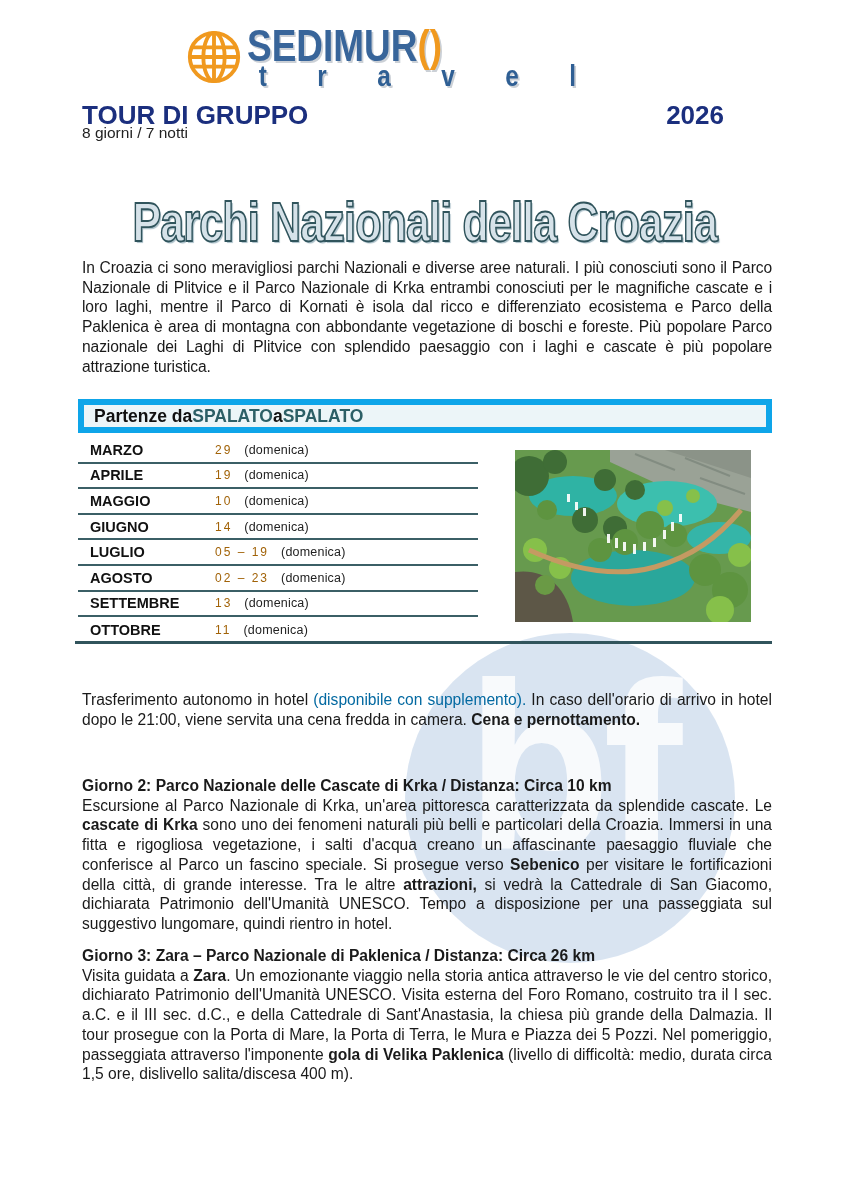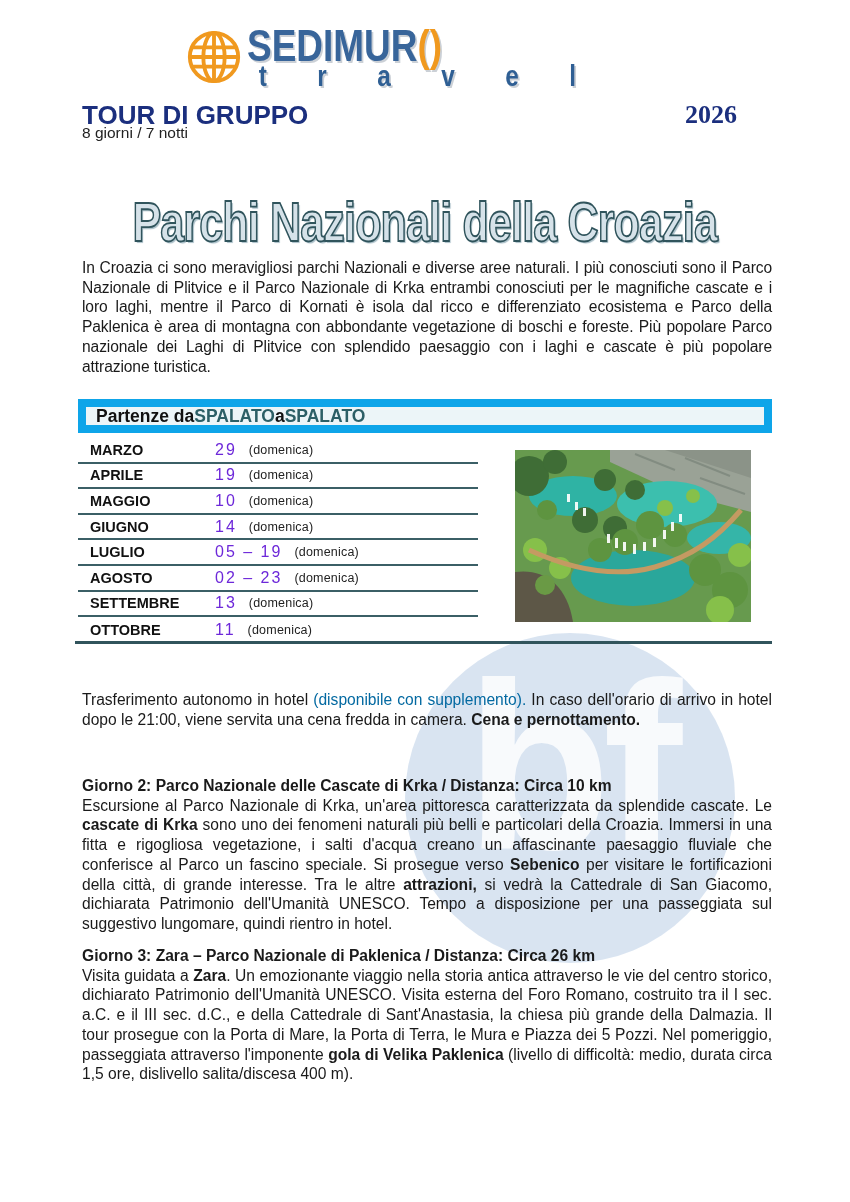--- a/index.html
+++ b/index.html
@@ -20,42 +20,42 @@
   .logo{position:absolute;top:26px;left:0;right:0;display:flex;justify-content:center;align-items:flex-start;gap:4px;}
   .logo-text{display:inline-block;transform:scaleX(.84);transform-origin:left top;}
   .brand-line{font-size:44px;line-height:40px;font-weight:bold;color:#38659a;letter-spacing:0px;
     text-shadow:2px 2px 0 rgba(140,150,165,.45);}
   .brand-paren{color:#f0991f;}
   .travel-line{font-size:29px;line-height:28px;font-weight:bold;color:#2f5f94;letter-spacing:26px;
     padding-left:14px;margin-top:-4px;text-shadow:2px 2px 0 rgba(140,150,165,.45);}
   
   .header-row{position:absolute;top:100px;left:82px;right:78px;display:flex;justify-content:space-between;}
   .tour-type,.year{font-size:26px;font-weight:bold;color:#1b2f7e;}
-  .year{margin-right:35px;font-family:Liberation Serif, serif;}
+  .year{margin-right:48px;}
   .duration{position:absolute;top:124px;left:82px;font-size:15.5px;color:#222;}
   
   .title-wrap{position:absolute;top:190px;left:0;right:0;text-align:center;}
   .page-title{display:inline-block;font-size:55px;font-weight:bold;transform:scaleX(.78);
     color:#d6e2e9;-webkit-text-stroke:1.8px #30545c;letter-spacing:-1px;
     text-shadow:2px 2px 1px #aabfc8;white-space:nowrap;}
   
   .intro{position:absolute;top:258px;left:82px;width:690px;font-size:15.6px;line-height:19.7px;
     text-align:justify;letter-spacing:-.1px;}
   
   .banner{position:absolute;top:399px;left:78px;width:694px;height:34px;box-sizing:border-box;
-    border:8px solid #0ea5e9;background:#ecf5f8;display:flex;align-items:center;padding-left:10px;
+    border:6px solid #0ea5e9;background:#ecf5f8;display:flex;align-items:center;padding-left:10px;
     font-size:17.5px;font-weight:bold;}
   .banner .dark{color:#111;}
   .banner .teal{color:#2c5f66;}
   
   .dep-table{position:absolute;top:438px;left:78px;width:400px;}
   .dep-row{height:25.6px;display:flex;align-items:center;border-bottom:2px solid #3b5f66;box-sizing:border-box;}
   .dep-row:last-child{border-bottom:none;}
   .dep-month{width:125px;padding-left:12px;font-size:14.5px;font-weight:bold;color:#111;}
-  .dep-date{font-size:16px;color:#6d28d9;letter-spacing:2px;}
+  .dep-date{font-size:12px;color:#a16207;letter-spacing:2px;}
   .dep-note{font-size:12.5px;color:#222;margin-left:12px;letter-spacing:.2px;}
   
   .photo{position:absolute;left:515px;top:450px;width:236px;height:172px;overflow:hidden;}
   
   .thick-rule{position:absolute;top:641px;left:75px;width:697px;height:3px;background:#31545c;}
   
   .day{position:absolute;left:82px;width:690px;font-size:15.6px;line-height:19.7px;text-align:justify;}
   .day-1{top:690px;} .day-2{top:776px;} .day-3{top:946px;}
   .day-heading{text-align:left;}
   .seg-b{font-weight:bold;}

